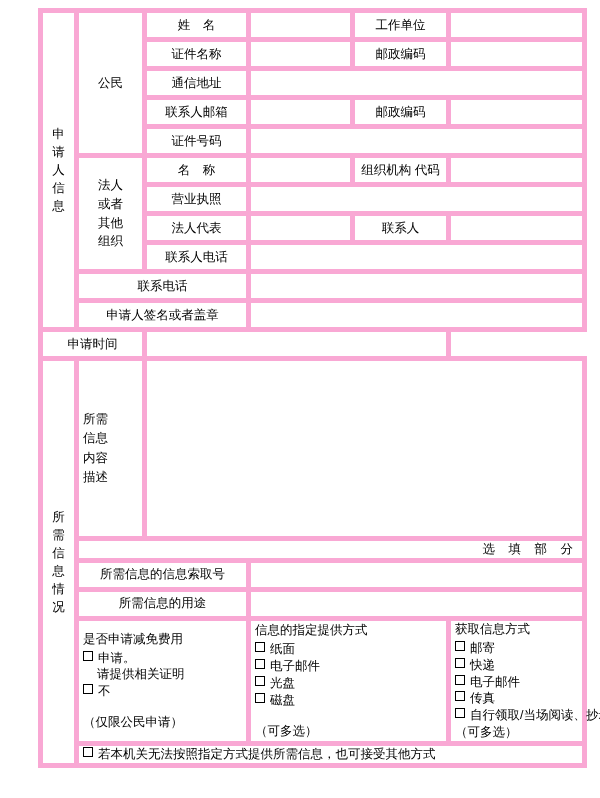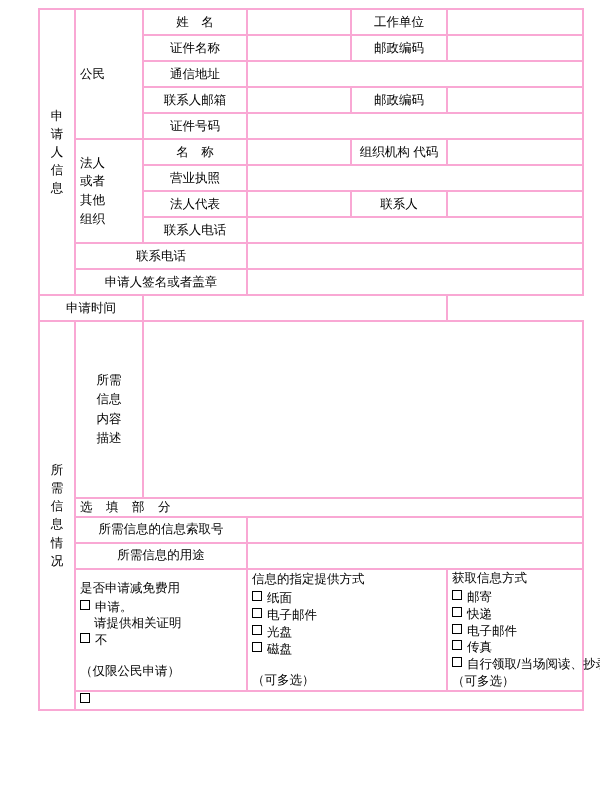--- a/index.html
+++ b/index.html
@@ -20,21 +20,21 @@
     height: 798px;
     box-sizing: border-box;
     padding: 8px 18px 10px 38px;
   }
   table.form {
     border-collapse: collapse;
     width: 544px;
     table-layout: fixed;
   }
   table.form td {
-    border: 2px solid #f9a8d4;
+    border: 5px solid #f9a8d4;
     font-size: 12.5px;
     padding: 0 4px;
     vertical-align: middle;
     line-height: 1.35;
   }
   .vert {
     text-align: center;
     font-size: 13px;
     letter-spacing: 0;
     padding: 0;
@@ -44,37 +44,36 @@
     line-height: 1.45;
   }
   .lbl {
     text-align: center;
     white-space: nowrap;
   }
   .blank {
     background: #ffffff;
   }
   .sec-title {
-    text-align: left;
+    text-align: right;
     font-size: 13px;
     letter-spacing: 5px;
     padding: 5px 0;
   }
   .cat {
-    text-align: left;
+    text-align: center;
     font-size: 13px;
   }
   .cat span {
     display: block;
     line-height: 1.5;
   }
   .desc-cell span {
     display: block;
     line-height: 1.55;
-    text-align: center;
   }
   .desc-cell {
     padding: 6px 2px;
     vertical-align: top;
   }
   .opt-block {
     padding: 8px 6px 8px 10px;
     vertical-align: top;
     font-size: 12.5px;
     line-height: 2.05;
@@ -272,18 +271,18 @@
             <span class="chk"></span><span>传真</span>
           </div>
           <div class="opt-item">
             <span class="chk"></span><span>自行领取/当场阅读、抄录</span>
           </div>
           <div class="opt-note" style="margin-top:0">（可多选）</div>
         </td>
       </tr>
       <tr>
         <td class="bottom-note" colspan="5">
-          <span class="chk"></span>
+          <span class="chk"></span><span>若本机关无法按照指定方式提供所需信息，也可接受其他方式</span>
         </td>
       </tr>
     </tbody>
   </table>
 </div>
 
 </body></html>

